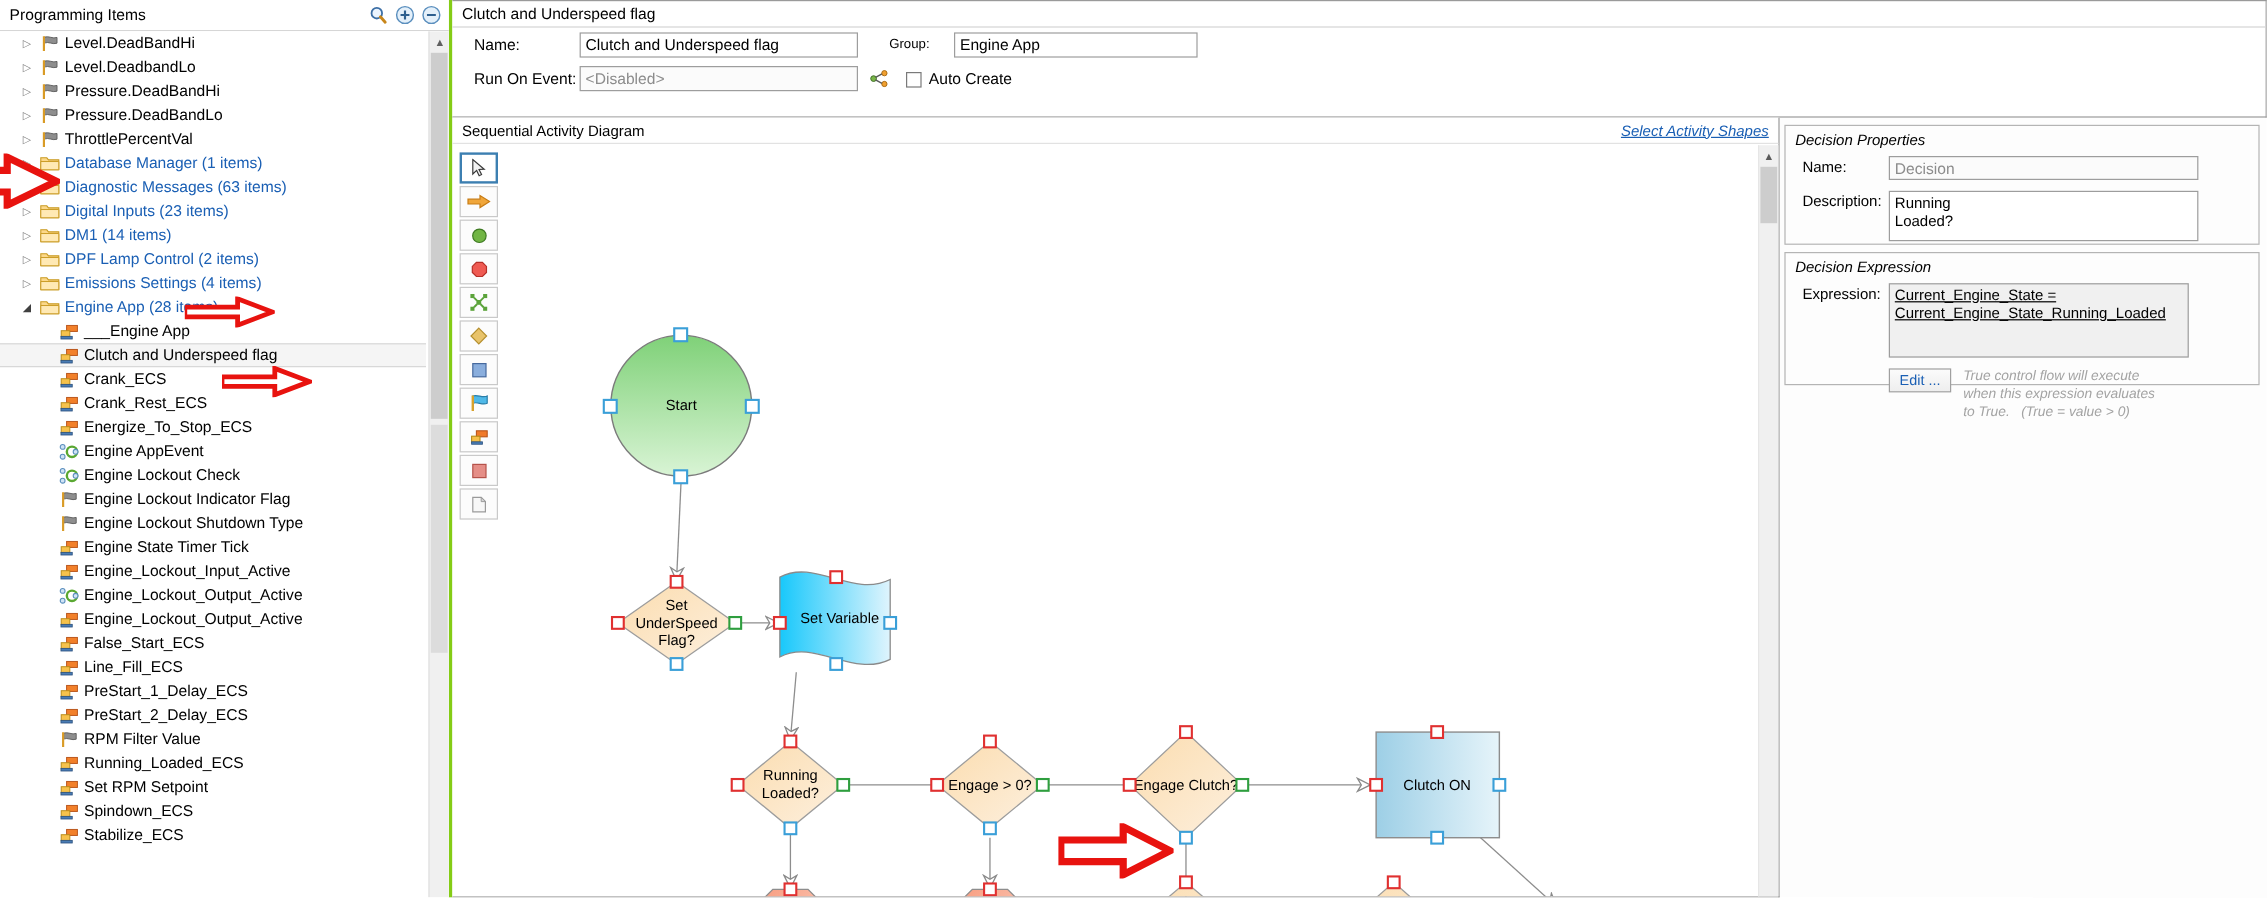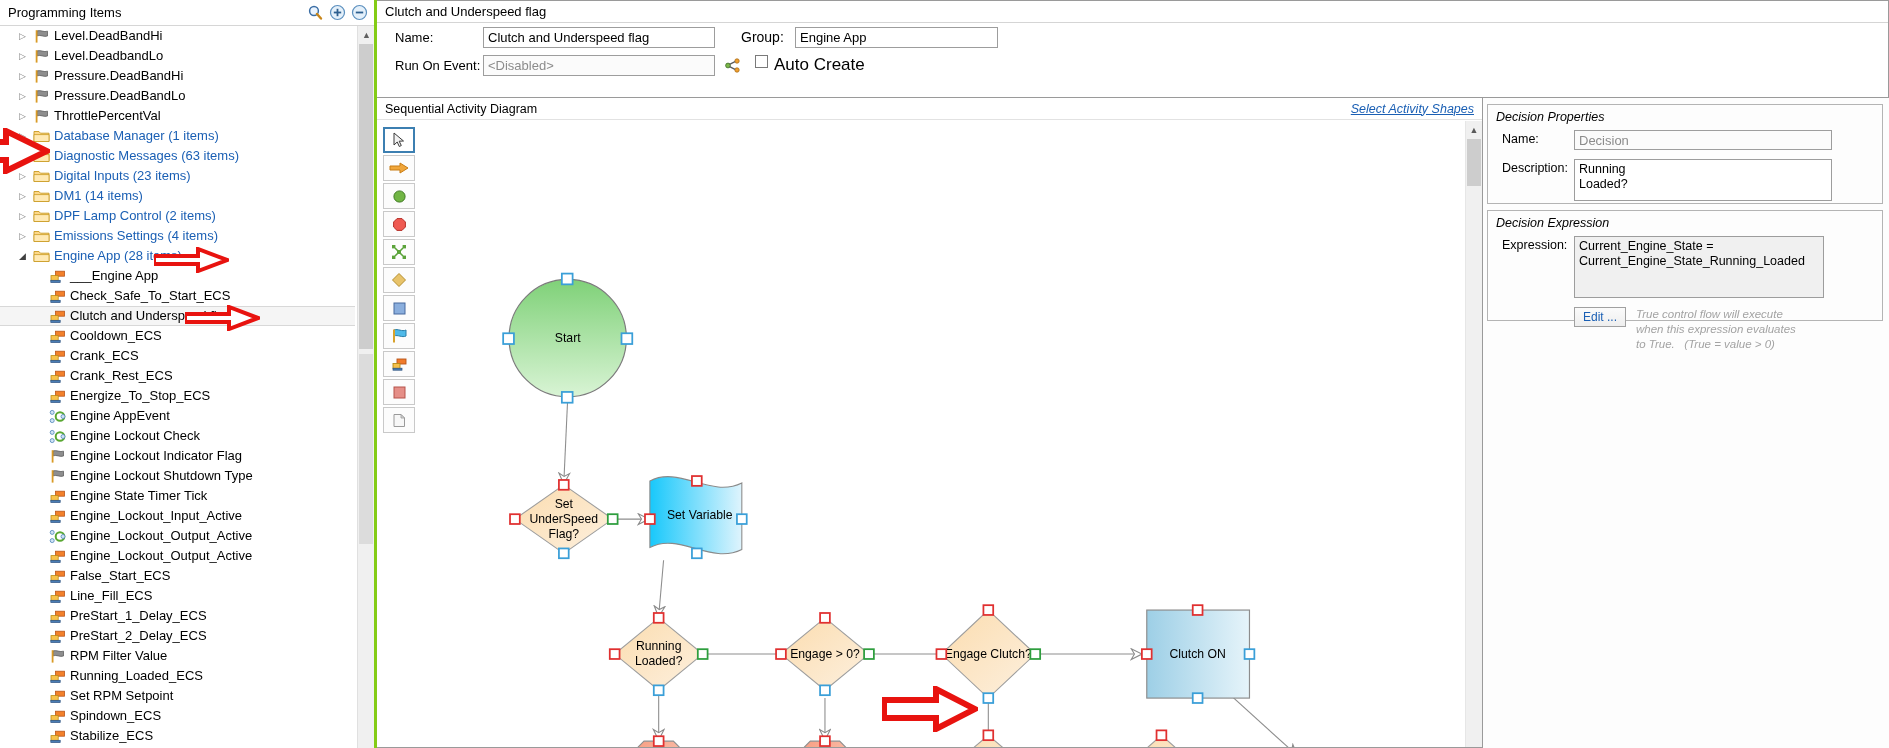--- a/index.html
+++ b/index.html
@@ -91,23 +91,23 @@
     font-size: 13px; border-bottom: 1px solid #d5d5d5;
   }
   .formrow { display:flex; align-items:center; height: 28px; padding-left: 18px; }
   .formrow .lab { width: 88px; font-size: 13px; }
   .tbox {
     height: 21px; border: 1px solid #9d9d9d; background: #fff;
     font-size: 13px; line-height: 19px; padding: 0 4px;
     font-family: "Liberation Sans", sans-serif;
   }
   .tbox.disabled { background: #fbfbfb; color: #8c8c8c; }
-  .grp-lab { margin-left: 26px; width: 54px; font-size: 14px; }
+  .grp-lab { margin-left: 26px; width: 54px; font-size: 11px; }
   .chk { width: 13px; height: 13px; border: 1px solid #7a7a7a; background:#fff; display:inline-block; }
-  .chkwrap { display:flex; align-items:flex-start; gap:6px; margin-left: 14px; font-size:17px; }
+  .chkwrap { display:flex; align-items:flex-end; gap:6px; margin-left: 14px; font-size:13px; }
 
   #lowerarea { flex: 1 1 auto; display: flex; min-height: 0; }
 
   
   #diagram-panel {
     flex: 1 1 auto; margin: 0;
     border: 1px solid #9a9a9a; border-left: none; border-top: none;
     background: #fff; position: relative; min-width: 0;
   }
   #diagram-head {
@@ -140,21 +140,21 @@
   
   #props { flex: 0 0 406px; display:flex; flex-direction:column; background:#fdfdfd; }
   .gbox { border: 1px solid #b4b4b4; background:#fdfdfd; margin: 6px 6px 0 4px; position: relative; }
   .gbox .gtitle { font-size: 12.5px; padding: 5px 0 6px 8px; font-style: italic; }
   .prow { display:flex; align-items:flex-start; padding: 0 0 9px 14px; }
   .prow .plab { width: 72px; font-size: 12.5px; padding-top: 2px; }
   .ta {
     border: 1px solid #9d9d9d; background:#fff; font-size:12.5px; padding: 2px 4px;
     line-height: 15px; white-space: pre; overflow:hidden;
   }
-  .ta.grayfill { background: #f0f0f0; }
+  .ta.grayfill { background: #f0f0f0; text-decoration: underline; }
   .btn-sm {
     border: 1px solid #a0a0a0; background: linear-gradient(#fbfbfb,#eeeeee);
     font-size: 12px; padding: 2px 8px; color: #1a5fb4;
   }
   .hint { font-size: 11.5px; font-style: italic; color: #a3a3a3; line-height: 15px; margin-left: 10px; }
 
   
   .red-arrow { position: absolute; z-index: 50; pointer-events: none; }
 
   .node-label { font-size: 12.5px; fill: #000; font-family: "Liberation Sans", sans-serif; }
@@ -316,52 +316,30 @@
             <span class="expander"></span>
             <span class="icon-slot">
               <svg class="ic" width="17" height="15" viewBox="0 0 17 15">
                 <rect x="6.5" y="2.2" width="9" height="5" fill="#f2802a" stroke="#b8541a" stroke-width="0.8"></rect>
                 <rect x="2" y="6.6" width="7.2" height="5" fill="#f7c24b" stroke="#b88a18" stroke-width="0.8"></rect>
                 <rect x="1.8" y="11.3" width="9.4" height="2.2" fill="#4a7db5" stroke="#2c5280" stroke-width="0.7"></rect>
               </svg>
             </span>
             <span class="lbl">___Engine App</span>
           </div>
-          <div class="tnode leaf depth2">
-            <span class="expander"></span>
-            <span class="icon-slot">
-              <svg class="ic" width="17" height="15" viewBox="0 0 17 15">
-                <rect x="6.5" y="2.2" width="9" height="5" fill="#f2802a" stroke="#b8541a" stroke-width="0.8"></rect>
-                <rect x="2" y="6.6" width="7.2" height="5" fill="#f7c24b" stroke="#b88a18" stroke-width="0.8"></rect>
-                <rect x="1.8" y="11.3" width="9.4" height="2.2" fill="#4a7db5" stroke="#2c5280" stroke-width="0.7"></rect>
-              </svg>
-            </span>
-            <span class="lbl">Check_Safe_To_Start_ECS</span>
-          </div>
           <div class="tnode leaf depth2 selected">
             <span class="expander"></span>
             <span class="icon-slot">
               <svg class="ic" width="17" height="15" viewBox="0 0 17 15">
                 <rect x="6.5" y="2.2" width="9" height="5" fill="#f2802a" stroke="#b8541a" stroke-width="0.8"></rect>
                 <rect x="2" y="6.6" width="7.2" height="5" fill="#f7c24b" stroke="#b88a18" stroke-width="0.8"></rect>
                 <rect x="1.8" y="11.3" width="9.4" height="2.2" fill="#4a7db5" stroke="#2c5280" stroke-width="0.7"></rect>
               </svg>
             </span>
             <span class="lbl">Clutch and Underspeed flag</span>
-          </div>
-          <div class="tnode leaf depth2">
-            <span class="expander"></span>
-            <span class="icon-slot">
-              <svg class="ic" width="17" height="15" viewBox="0 0 17 15">
-                <rect x="6.5" y="2.2" width="9" height="5" fill="#f2802a" stroke="#b8541a" stroke-width="0.8"></rect>
-                <rect x="2" y="6.6" width="7.2" height="5" fill="#f7c24b" stroke="#b88a18" stroke-width="0.8"></rect>
-                <rect x="1.8" y="11.3" width="9.4" height="2.2" fill="#4a7db5" stroke="#2c5280" stroke-width="0.7"></rect>
-              </svg>
-            </span>
-            <span class="lbl">Cooldown_ECS</span>
           </div>
           <div class="tnode leaf depth2">
             <span class="expander"></span>
             <span class="icon-slot">
               <svg class="ic" width="17" height="15" viewBox="0 0 17 15">
                 <rect x="6.5" y="2.2" width="9" height="5" fill="#f2802a" stroke="#b8541a" stroke-width="0.8"></rect>
                 <rect x="2" y="6.6" width="7.2" height="5" fill="#f7c24b" stroke="#b88a18" stroke-width="0.8"></rect>
                 <rect x="1.8" y="11.3" width="9.4" height="2.2" fill="#4a7db5" stroke="#2c5280" stroke-width="0.7"></rect>
               </svg>
             </span>

